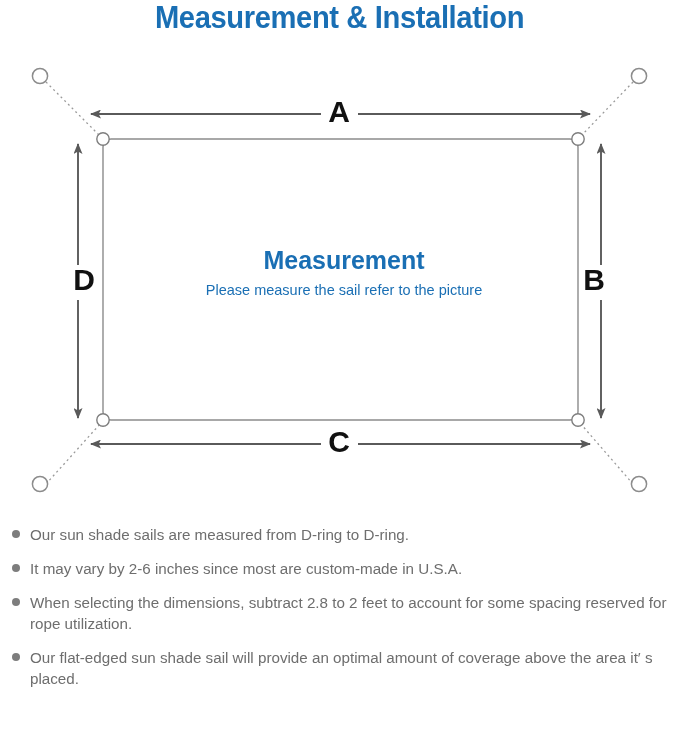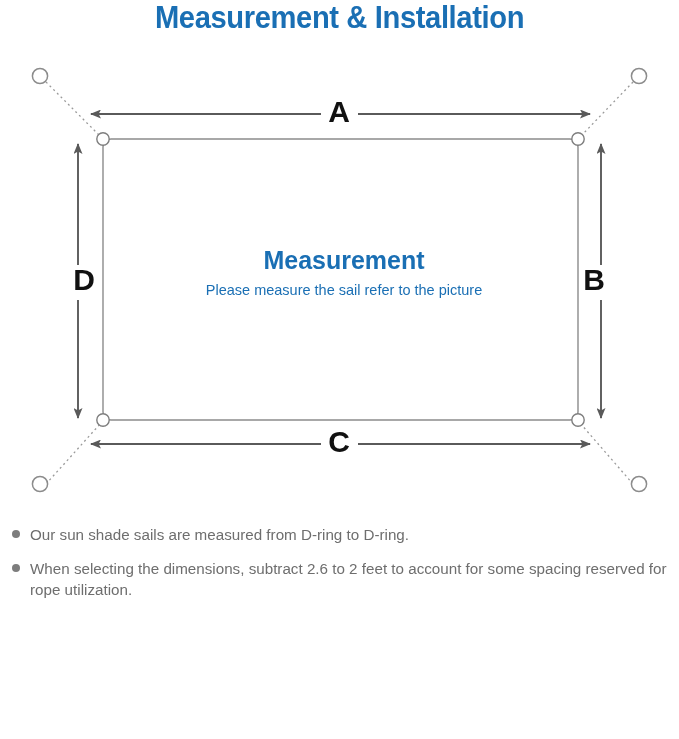--- a/index.html
+++ b/index.html
@@ -172,15 +172,23 @@
   </svg>
 </div>
 
 <div id="notes">
   <div class="note-item">
     <span class="bullet"></span>
     <span class="note-text">Our sun shade sails are measured from D-ring to D-ring.</span>
   </div>
   <div class="note-item">
     <span class="bullet"></span>
-    <span class="note-text">When selecting the dimensions, subtract 2.6 to 2 feet to account for some spacing reserved for rope utilization.</span>
+    <span class="note-text">It may vary by 2-6 inches since most are custom-made in U.S.A.</span>
+  </div>
+  <div class="note-item">
+    <span class="bullet"></span>
+    <span class="note-text">When selecting the dimensions, subtract 2.8 to 2 feet to account for some spacing reserved for rope utilization.</span>
+  </div>
+  <div class="note-item">
+    <span class="bullet"></span>
+    <span class="note-text">Our flat-edged sun shade sail will provide an optimal amount of coverage above the area it′ s placed.</span>
   </div>
 </div>
 
 </body></html>

